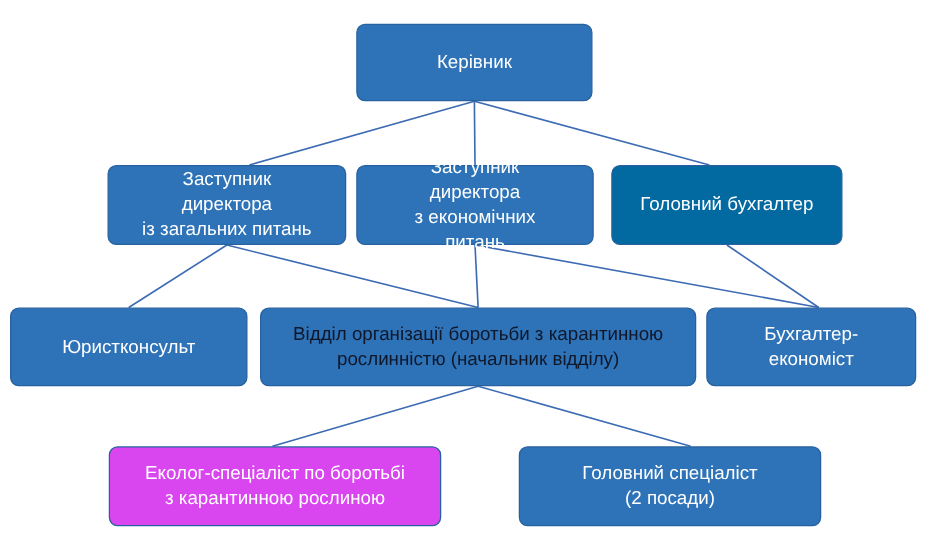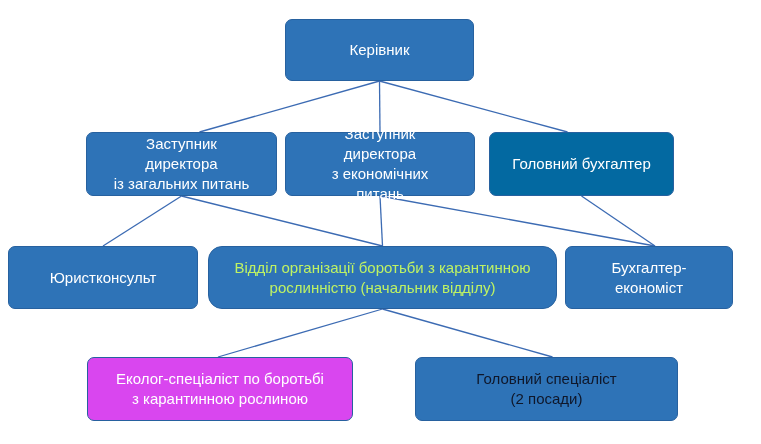--- a/index.html
+++ b/index.html
@@ -68,28 +68,28 @@
   <div class="node" style="left: 285px; top: 132px; width: 190px; height: 64px; background: rgb(46, 115, 183); border-color: rgb(39, 97, 159); color: rgb(255, 255, 255);">
     <span class="node-label">Заступник директора
 з економічних питань</span>
   </div>
   <div class="node" style="left: 489px; top: 132px; width: 185px; height: 64px; background: #0369a1; border-color: rgb(39, 97, 159); color: rgb(255, 255, 255);">
     <span class="node-label">Головний бухгалтер</span>
   </div>
   <div class="node" style="left: 8px; top: 246px; width: 190px; height: 63px; background: rgb(46, 115, 183); border-color: rgb(39, 97, 159); color: rgb(255, 255, 255);">
     <span class="node-label">Юристконсульт</span>
   </div>
-  <div class="node" style="left: 208px; top: 246px; width: 349px; height: 63px; background: rgb(46, 115, 183); border-color: rgb(39, 97, 159); color: #bef264; border-radius: 14px;">
+  <div class="node" style="left: 208px; top: 246px; width: 349px; height: 63px; background: rgb(46, 115, 183); border-color: rgb(39, 97, 159); color: #0f172a;">
     <span class="node-label">Відділ організації боротьби з карантинною
 рослинністю (начальник відділу)</span>
   </div>
   <div class="node" style="left: 565px; top: 246px; width: 168px; height: 63px; background: rgb(46, 115, 183); border-color: rgb(39, 97, 159); color: rgb(255, 255, 255); align-items: center;">
     <span class="node-label">Бухгалтер-економіст</span>
   </div>
   <div class="node" style="left: 87px; top: 357px; width: 266px; height: 64px; background: #d946ef; border-color: rgb(39, 97, 159); color: rgb(255, 255, 255);">
     <span class="node-label">Еколог-спеціаліст по боротьбі
 з карантинною рослиною</span>
   </div>
-  <div class="node" style="left: 415px; top: 357px; width: 263px; height: 64px; background: rgb(46, 115, 183); border-color: rgb(39, 97, 159); color: #0f172a;">
+  <div class="node" style="left: 415px; top: 357px; width: 242px; height: 64px; background: rgb(46, 115, 183); border-color: rgb(39, 97, 159); color: #ffffff;">
     <span class="node-label">Головний спеціаліст
 (2 посади)</span>
   </div>
 </div>
 
 </body></html>

